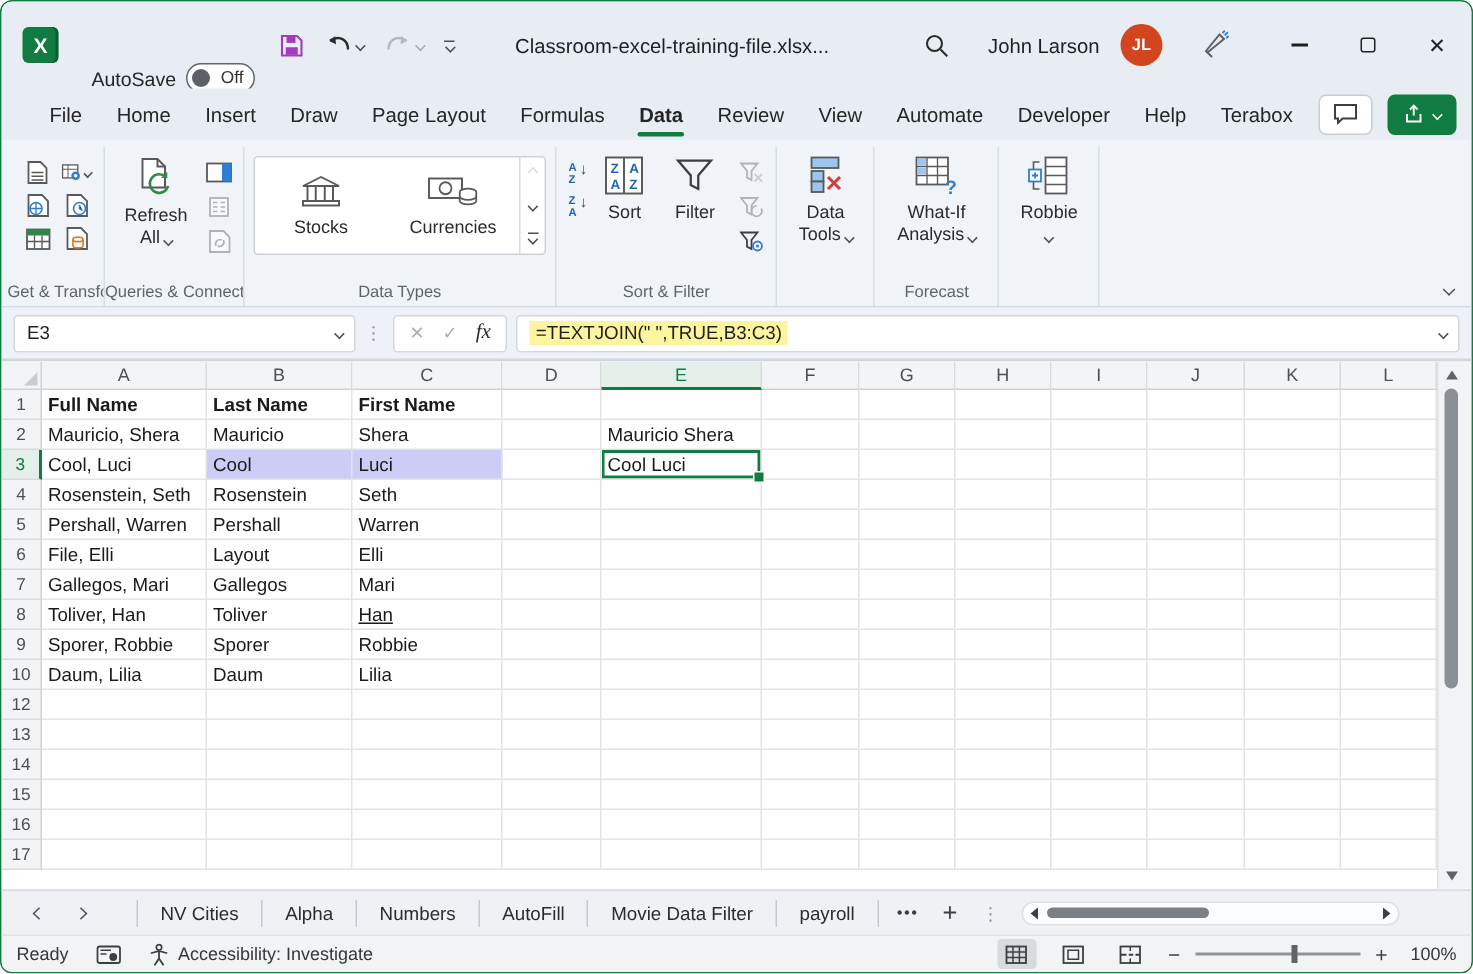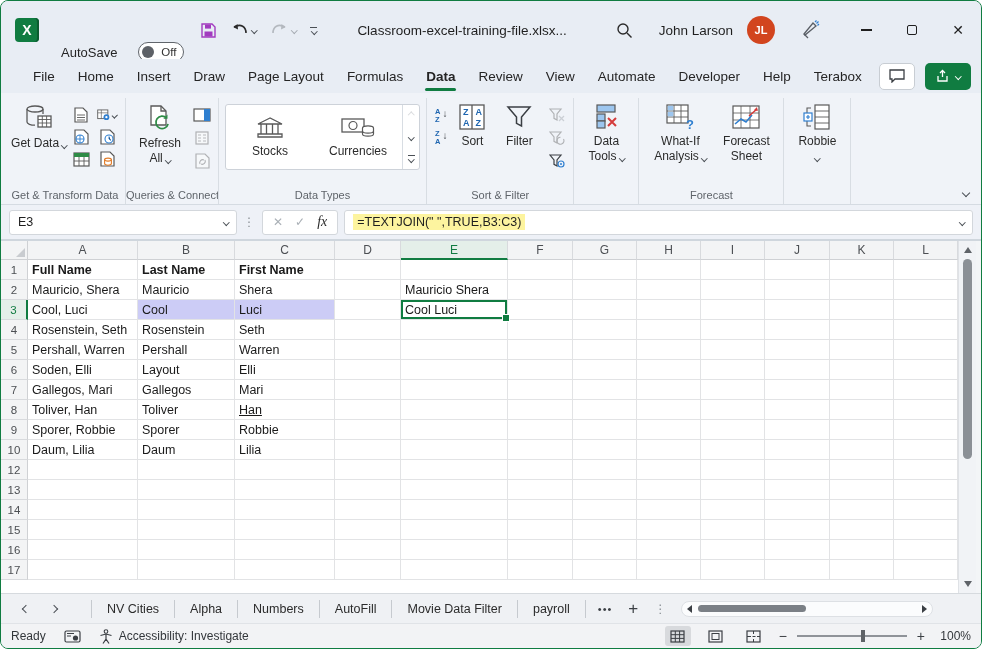--- a/index.html
+++ b/index.html
@@ -2,21 +2,21 @@
 <html><head>
 <meta charset="utf-8">
 <style>
   * { margin:0; padding:0; box-sizing:border-box; }
   html,body { width:982px; height:649px; font-family:"Liberation Sans", sans-serif; background:#fff; }
   .window { position:relative; width:982px; height:649px; border:1px solid #107c41; border-radius:8px; overflow:hidden; background:#e8edf4; }
 
   
   .titlebar { position:absolute; top:0; left:0; right:0; height:58px; display:flex; align-items:center; padding:0 0 0 14px; background:#e8edf4; }
   .xlogo { width:24px; height:24px; border-radius:4px; background:#107c41; color:#fff; font-weight:bold; font-size:14px; display:flex; align-items:center; justify-content:center; box-shadow:inset -2px 0 0 #0b5c30; }
-  .autosave { display:flex; align-items:center; gap:21px; margin-left:22px; font-size:13px; color:#252525;margin-top:44px; }
+  .autosave { display:flex; align-items:center; gap:7px; margin-left:22px; font-size:13px; color:#252525;margin-top:44px; }
   .toggle { width:46px; height:20px; border:1px solid #60656b; border-radius:10px; background:#fff; position:relative; display:flex; align-items:center; justify-content:flex-end; padding-right:7px; font-size:11.5px; color:#333; }
   .toggle .knob { position:absolute; left:3px; top:3px; width:12px; height:12px; border-radius:50%; background:#5d6167; }
   .qat { display:flex; align-items:center; gap:14px; margin-left:16px; }
   .title-text { margin-left:40px; font-size:13.5px; color:#1f1f1f; white-space:nowrap; }
   .tb-right { margin-left:auto; display:flex; align-items:center; }
   .username { font-size:13.5px; color:#1f1f1f; margin:0 14px 0 26px; }
   .avatar { width:28px; height:28px; border-radius:50%; background:#d2451e; color:#fff; font-size:11px; font-weight:bold; display:flex; align-items:center; justify-content:center; }
   .wbtn { width:46px; height:40px; display:flex; align-items:center; justify-content:center; color:#1f1f1f; }
   .minbar { width:11px; height:1.4px; background:#1f1f1f; }
   .maxbox { width:10px; height:10px; border:1.4px solid #1f1f1f; border-radius:2px; }
@@ -221,29 +221,20 @@
             <path d="M4 4l2.5-2.5L9 4" fill="none" stroke="#fff" stroke-width="1.3"></path>
           </svg>
         <span class="chv down tiny"></span>
       </span>
     </div>
   </div>
 
   <div class="ribbon">
 
     <div class="rgroup">
-      <div class="bigbtn">
-        <svg width="30" height="28" viewBox="0 0 30 28">
-          <ellipse cx="11" cy="5" rx="8" ry="3" fill="none" stroke="#595959" stroke-width="1.3"></ellipse>
-          <path d="M3 5v13c0 1.8 3.6 3.2 8 3.2M19 5v5" fill="none" stroke="#595959" stroke-width="1.3"></path>
-          <rect x="14" y="12" width="13" height="11" fill="#fff" stroke="#595959" stroke-width="1.3"></rect>
-          <path d="M14 15.5h13M14 19h13M18.3 12v11M22.6 12v11" stroke="#595959" stroke-width="0.9"></path>
-        </svg>
-        <span class="lbl"><span>Get Data</span> <span class="chv down tiny"></span></span>
-      </div>
       <div class="smallgrid">
         <span class="smallico">
             <svg width="14" height="16" viewBox="0 0 14 16">
               <path d="M1 1h8l4 4v10H1z" fill="#fff" stroke="#595959" stroke-width="1.2"></path>
               <path d="M3 8h8M3 10.5h8M3 13h8" stroke="#595959" stroke-width="0.9"></path>
             </svg>
           </span>
         <span class="smallico">
             <svg width="20" height="16" viewBox="0 0 20 16">
               <rect x="1" y="1" width="14" height="12" fill="#fff" stroke="#595959" stroke-width="1.2"></rect>
@@ -429,30 +420,20 @@
     <div class="rgroup">
       <div class="bigbtn" style="width:70px;">
         <svg width="28" height="26" viewBox="0 0 28 26">
           <rect x="1" y="1" width="21" height="18" fill="#fff" stroke="#595959" stroke-width="1.2"></rect>
           <path d="M1 7h21M1 13h21M8 1v18M15 1v18" stroke="#595959" stroke-width="0.9"></path>
           <rect x="1.8" y="1.8" width="5.5" height="4.5" fill="#9dc6ef"></rect>
           <rect x="1.8" y="7.8" width="5.5" height="4.5" fill="#9dc6ef"></rect>
           <text x="20" y="25" font-size="13" font-weight="bold" fill="#2f7fd0">?</text>
         </svg>
         <span class="lbl"><span>What-If Analysis</span> <span class="chv down tiny"></span></span>
-      </div>
-      <div class="bigbtn" style="width:62px;">
-        <svg width="28" height="26" viewBox="0 0 28 26">
-          <rect x="1" y="2" width="26" height="22" fill="#fff" stroke="#595959" stroke-width="1.2"></rect>
-          <path d="M1 9h26M1 16h26M9 2v22M18 2v22" stroke="#595959" stroke-width="0.8"></path>
-          <path d="M3 20l6-5 5 3 6-7" fill="none" stroke="#2f7fd0" stroke-width="1.6"></path>
-          <path d="M17 12l8-7" stroke="#d43b3b" stroke-width="1.6"></path>
-          <path d="M25 3l.8 4-4-.8z" fill="#d43b3b"></path>
-        </svg>
-        <span class="lbl">Forecast Sheet</span>
       </div>
       <div class="glabel">Forecast</div>
     </div>
 
     <div class="rgroup">
       <div class="bigbtn" style="width:54px;">
         <svg width="28" height="26" viewBox="0 0 28 26">
           <rect x="12" y="1" width="14" height="24" fill="#fff" stroke="#595959" stroke-width="1.2"></rect>
           <path d="M12 7h14M12 13h14M12 19h14" stroke="#595959" stroke-width="0.9"></path>
           <path d="M8 4h-4v18h4" fill="none" stroke="#595959" stroke-width="1.1"></path>
@@ -570,21 +551,21 @@
           <div class="cell" style="width: 65px;"></div>
           <div class="cell" style="width: 64px;"></div>
           <div class="cell" style="width: 64px;"></div>
           <div class="cell" style="width: 64px;"></div>
           <div class="cell" style="width: 65px;"></div>
           <div class="cell" style="width: 64px;"></div>
           <div class="cell" style="width: 64px;"></div>
         </div>
         <div class="grow">
           <div class="rowhead">6</div>
-          <div class="cell" style="width: 110px;">Soden, Elli</div>
+          <div class="cell" style="width: 110px;">File, Elli</div>
           <div class="cell" style="width: 97px;">Layout</div>
           <div class="cell" style="width: 100px;">Elli</div>
           <div class="cell" style="width: 66px;"></div>
           <div class="cell" style="width: 107px;"></div>
           <div class="cell" style="width: 65px;"></div>
           <div class="cell" style="width: 64px;"></div>
           <div class="cell" style="width: 64px;"></div>
           <div class="cell" style="width: 64px;"></div>
           <div class="cell" style="width: 65px;"></div>
           <div class="cell" style="width: 64px;"></div>

